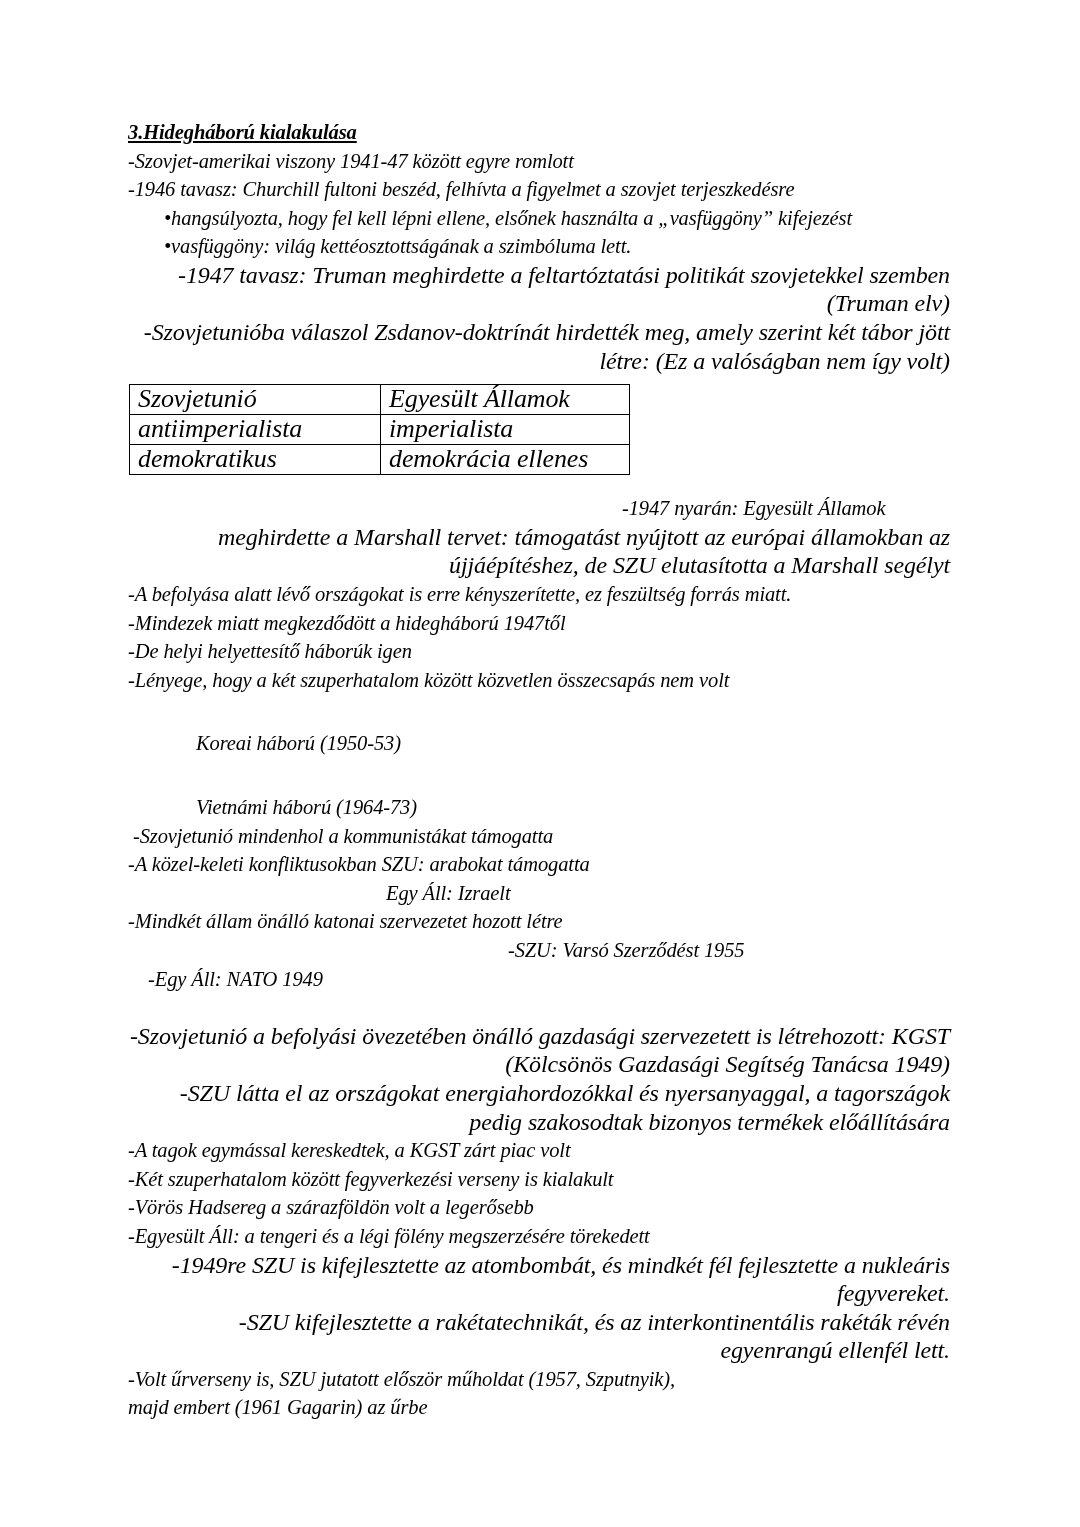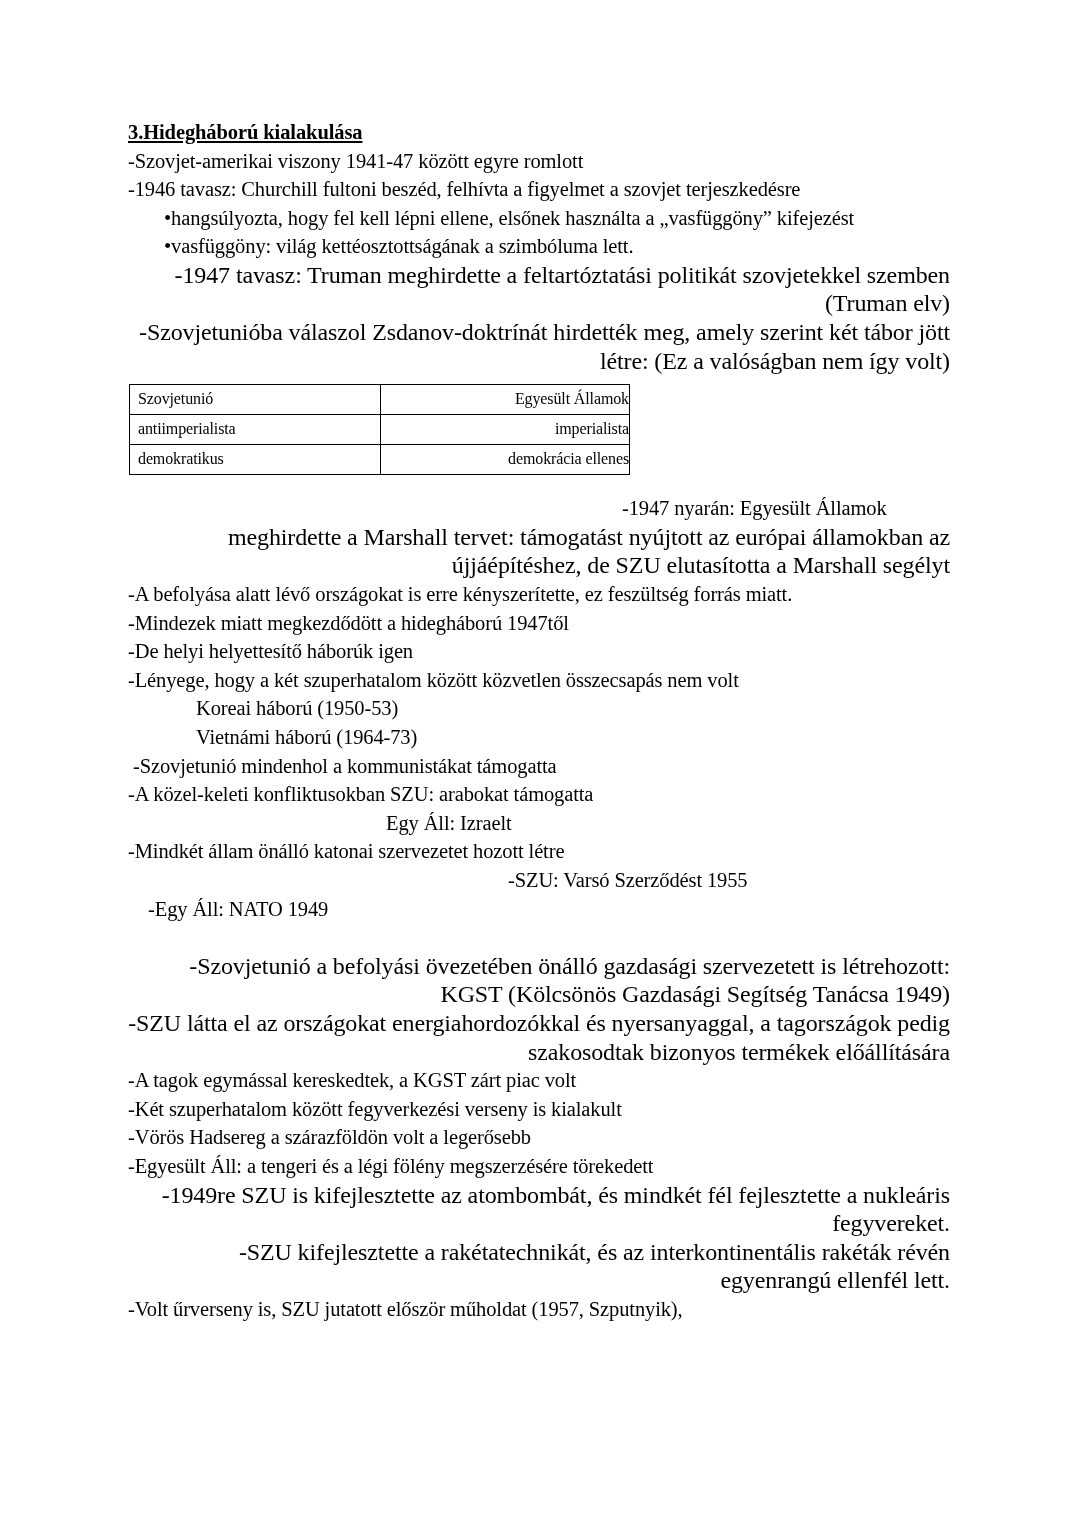--- a/index.html
+++ b/index.html
@@ -15,20 +15,21 @@
     color: #000000;
     -webkit-font-smoothing: antialiased;
   }
   .page {
     position: relative;
     width: 1080px;
     height: 1304px;
     background: #ffffff;
     box-sizing: border-box;
     padding: 118px 130px 12px 128px;
+    font-style: italic;
   }
   .doc-title {
     font-size: 20.5px;
     font-weight: bold;
     text-decoration: underline;
     line-height: 28.5px;
     margin: 0 0 0 0;
     letter-spacing: -0.1px;
   }
   .line {
@@ -36,49 +37,50 @@
     line-height: 28.6px;
     margin: 0;
     white-space: pre-wrap;
     letter-spacing: -0.12px;
   }
   .bullet-line {
     padding-left: 36px;
   }
   .tab-line {
     padding-left: 68px;
+    margin-top: 35px;
   }
   .para {
     font-size: 24px;
     line-height: 28.6px;
     margin: 0;
     letter-spacing: -0.12px;
     text-align: right;
   }
   
   .cmp-table-wrap {
     margin: 9px 0 0 1px;
   }
   table.cmp-table {
     border-collapse: collapse;
     table-layout: fixed;
     width: 482px;
     border: 1.6px solid #000;
   }
   table.cmp-table td {
     border: 1.1px solid #000;
-    font-size: 16px;
+    font-size: 26px;
     line-height: 22px;
     padding: 3px 0 4px 8px;
     height: 22px;
     vertical-align: middle;
     letter-spacing: -0.12px;
   }
   table.cmp-table td.col-a { width: 242px; }
-  table.cmp-table td.col-b { width: 240px; text-align: right; }
+  table.cmp-table td.col-b { width: 240px; }
 
   
   .after-table-block {
     margin-top: 19px;
   }
   .indent-izrael { padding-left: 258px; }
   .two-col-line {
     display: block;
     position: relative;
   }
@@ -153,14 +155,15 @@
 
   <div class="line">-A tagok egymással kereskedtek, a KGST zárt piac volt</div>
   <div class="line">-Két szuperhatalom között fegyverkezési verseny is kialakult</div>
   <div class="line">-Vörös Hadsereg a szárazföldön volt a legerősebb</div>
   <div class="line">-Egyesült Áll: a tengeri és a légi fölény megszerzésére törekedett</div>
 
   <div class="para">-1949re SZU is kifejlesztette az atombombát, és mindkét fél fejlesztette a nukleáris fegyvereket.</div>
   <div class="para">-SZU kifejlesztette a rakétatechnikát, és az interkontinentális rakéták révén egyenrangú ellenfél lett.</div>
 
   <div class="line">-Volt űrverseny is, SZU jutatott először műholdat (1957, Szputnyik),</div>
+  <div class="line">majd embert (1961 Gagarin) az űrbe</div>
 
 </div>
 
 </body></html>

